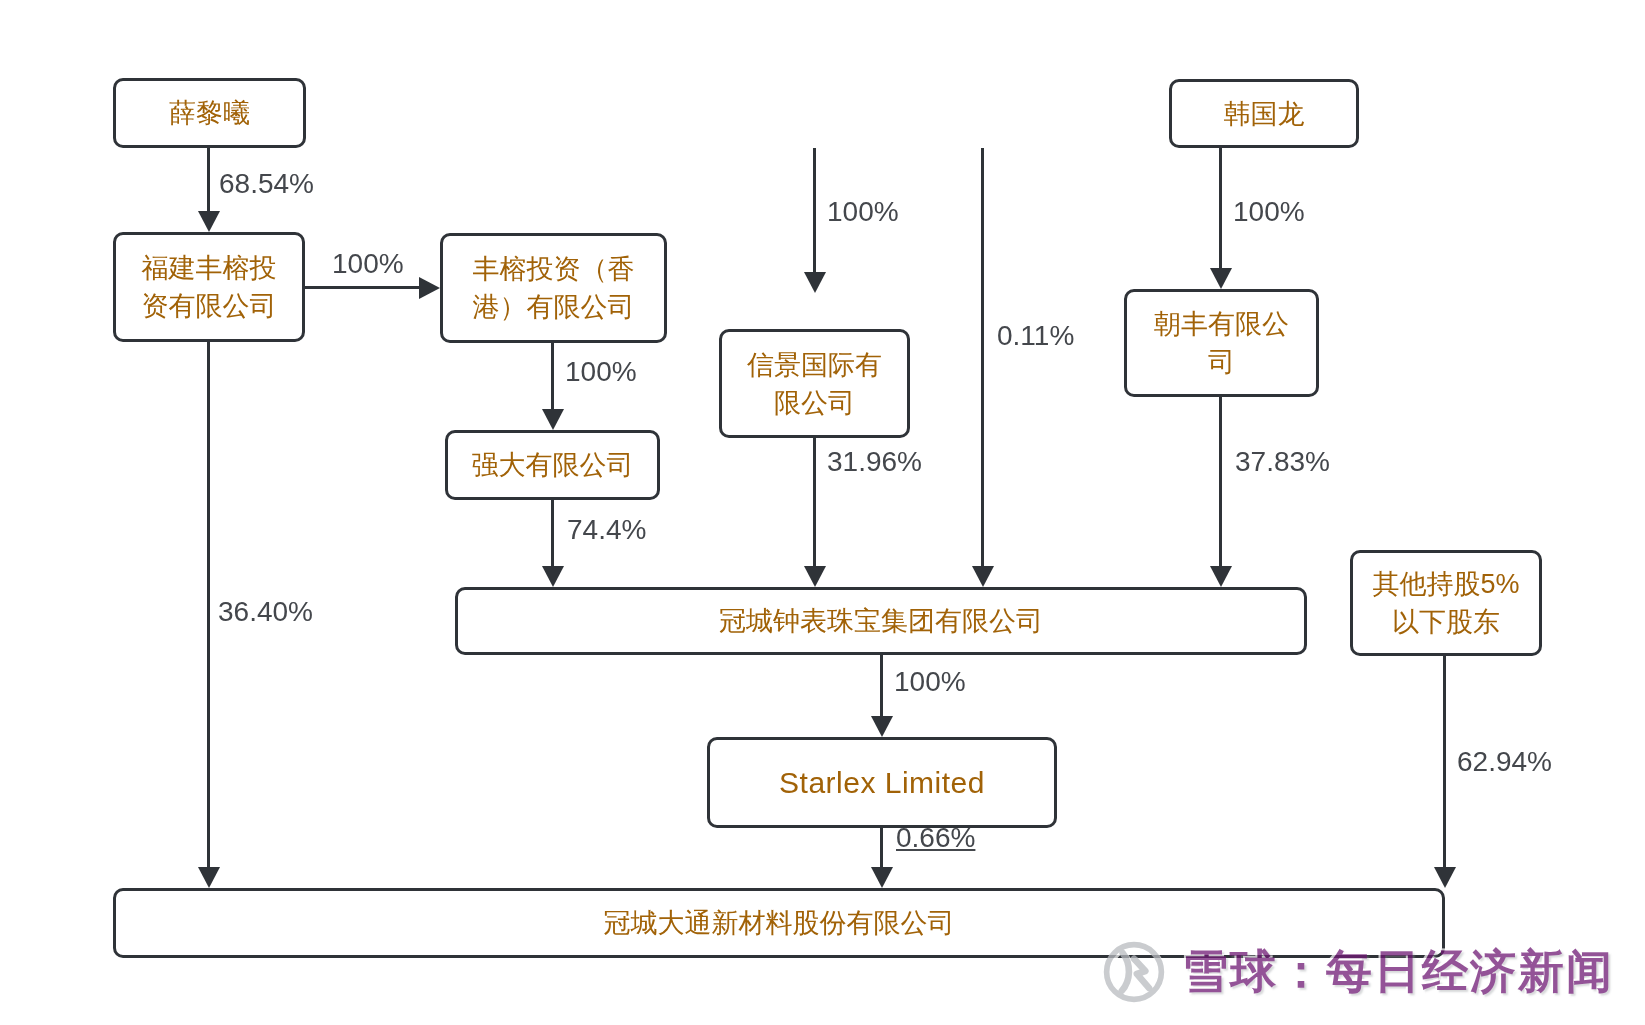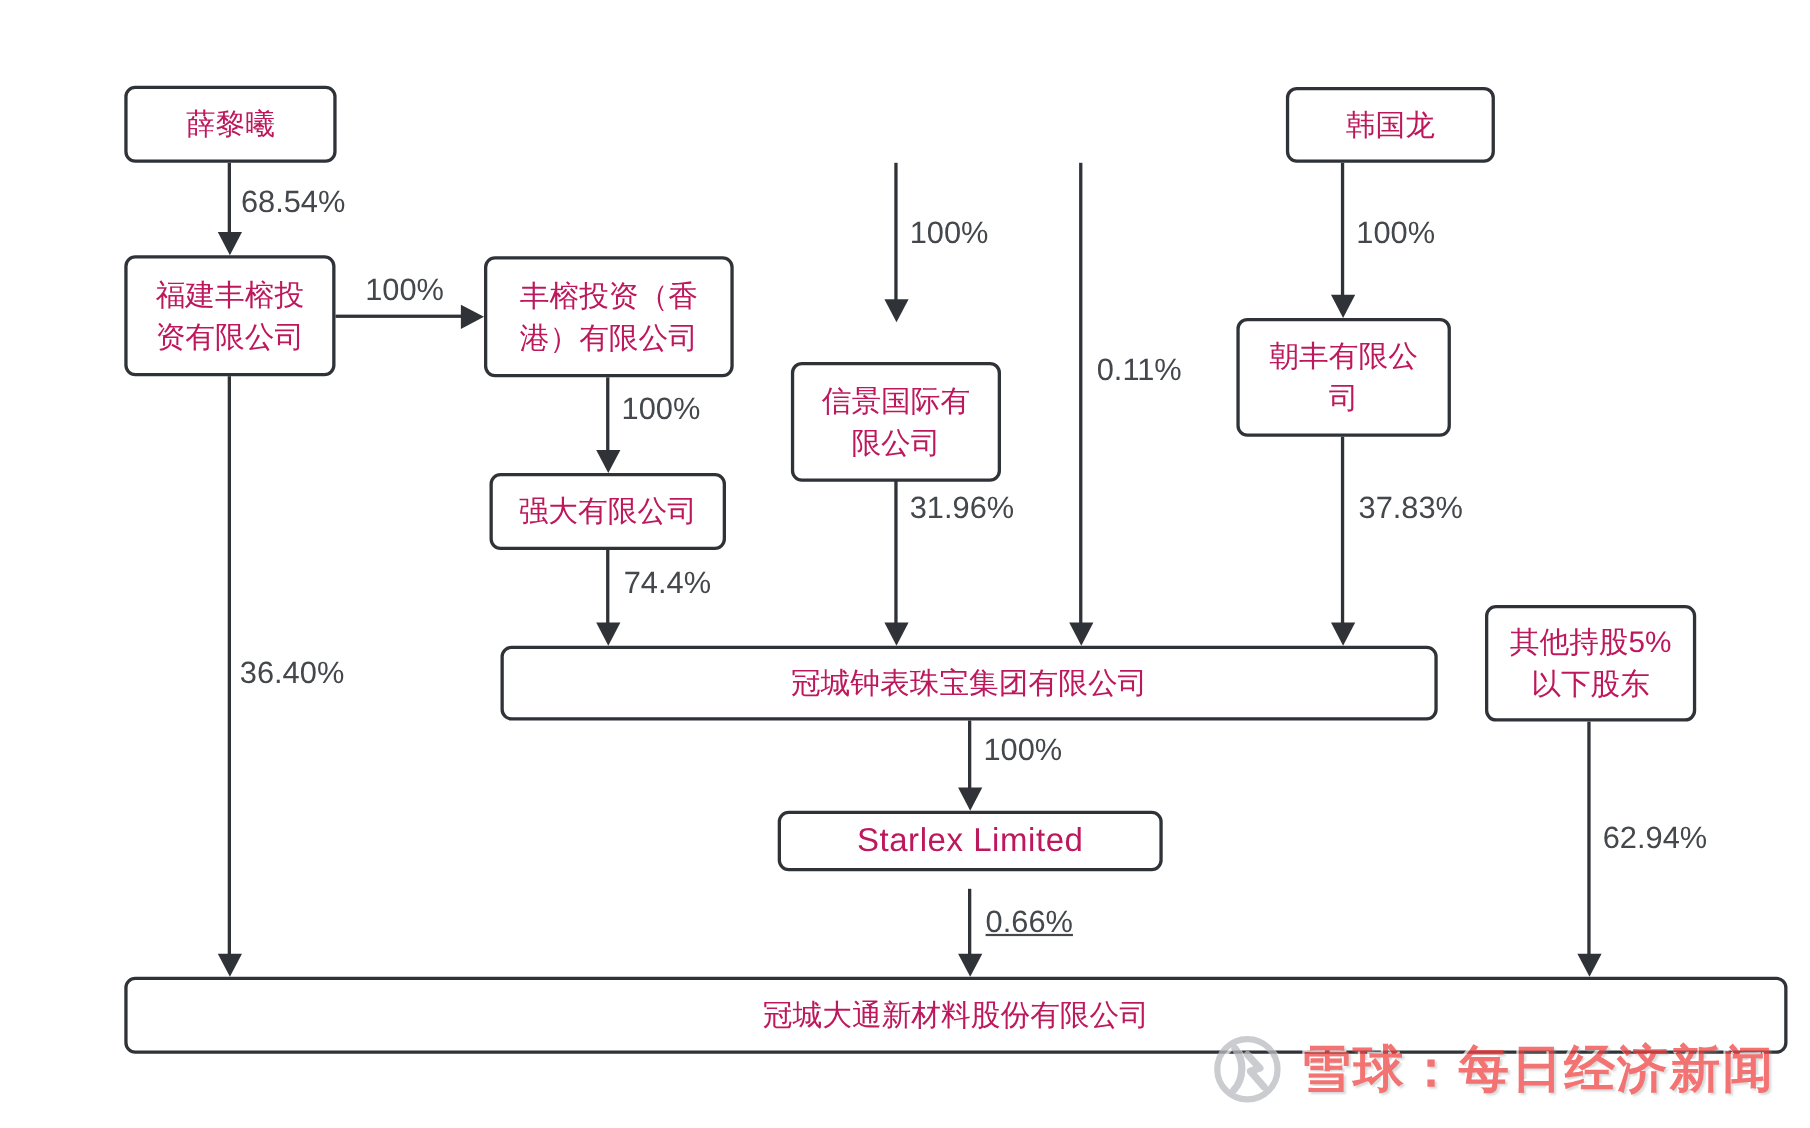--- a/index.html
+++ b/index.html
@@ -14,21 +14,21 @@
   .node {
     position: absolute;
     box-sizing: border-box;
     background: #ffffff;
     border: 3px solid #2f3338;
     border-radius: 10px;
     display: flex;
     align-items: center;
     justify-content: center;
     text-align: center;
-    color: #be185d;
+    color: #a16207;
     font-size: 27px;
     line-height: 38px;
     white-space: pre-line;
     z-index: 2;
   }
   .node.latin { font-size: 30px; letter-spacing: 0.5px; }
   .vline {
     position: absolute;
     width: 3px;
     background: #2f3338;
@@ -74,21 +74,21 @@
   }
   .wm-logo {
     width: 68px;
     height: 68px;
     margin-right: 14px;
     filter: drop-shadow(2px 2px 0 rgba(255,255,255,0.95));
   }
   .wm-text {
     font-size: 46px;
     font-weight: bold;
-    color: #ef4444;
+    color: #701a75;
     letter-spacing: 2px;
     white-space: nowrap;
     text-shadow: -2px -2px 0 rgba(255,255,255,0.95), 2px 2px 2px rgba(150,153,158,0.5);
   }
 </style>
 </head>
 <body>
 
 <div class="canvas">
 
@@ -99,22 +99,22 @@
 资有限公司</span></div>
   <div class="node" style="left:445px; top:430px; width:215px; height:70px;"><span>强大有限公司</span></div>
   <div class="node" style="left:719px; top:293px; width:191px; height:109px;margin-top:36px;"><span>信景国际有
 限公司</span></div>
   <div class="node" style="left:1128px; top:79px; width:190px; height:69px;margin-left:41px;"><span>韩国龙</span></div>
   <div class="node" style="left:1124px; top:289px; width:195px; height:108px;"><span>朝丰有限公
 司</span></div>
   <div class="node" style="left:455px; top:587px; width:852px; height:68px;"><span>冠城钟表珠宝集团有限公司</span></div>
   <div class="node" style="left:1350px; top:550px; width:192px; height:106px;"><span>其他持股5%
 以下股东</span></div>
-  <div class="node latin" style="left:707px; top:737px; width:350px; height:55px;"><span>Starlex Limited</span></div>
-  <div class="node" style="left:113px; top:888px; width:1512px; height:70px;text-align:right;"><span>冠城大通新材料股份有限公司</span></div>
+  <div class="node latin" style="left:707px; top:737px; width:350px; height:91px;"><span>Starlex Limited</span></div>
+  <div class="node" style="left:113px; top:888px; width:1332px; height:70px;text-align:right;"><span>冠城大通新材料股份有限公司</span></div>
 
   <div class="vline" style="left:207px; top:148px; height:66px;"></div>
   <div class="arr-down" style="left:198px; top:211px;"></div>
   <div class="elabel" style="left:219px; top:168px;">68.54%</div>
 
   <div class="hline" style="left:305px; top:286px; width:116px;"></div>
   <div class="arr-right" style="left:419px; top:277px;"></div>
   <div class="elabel" style="left:332px; top:248px;">100%</div>
 
   <div class="vline" style="left:551px; top:343px; height:69px;"></div>

